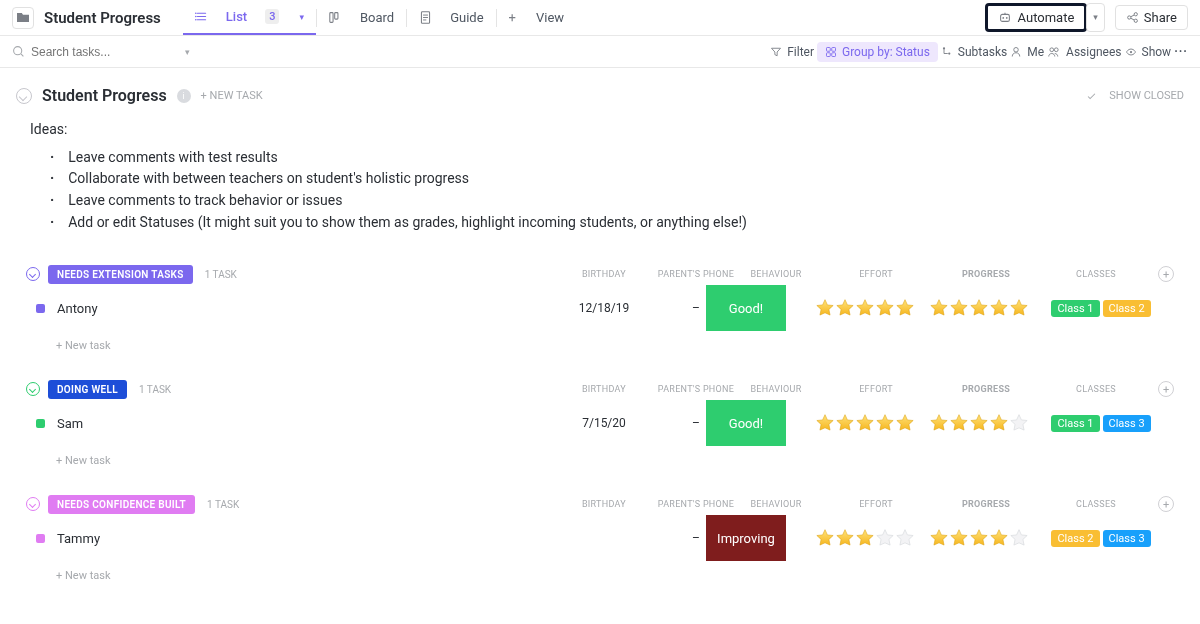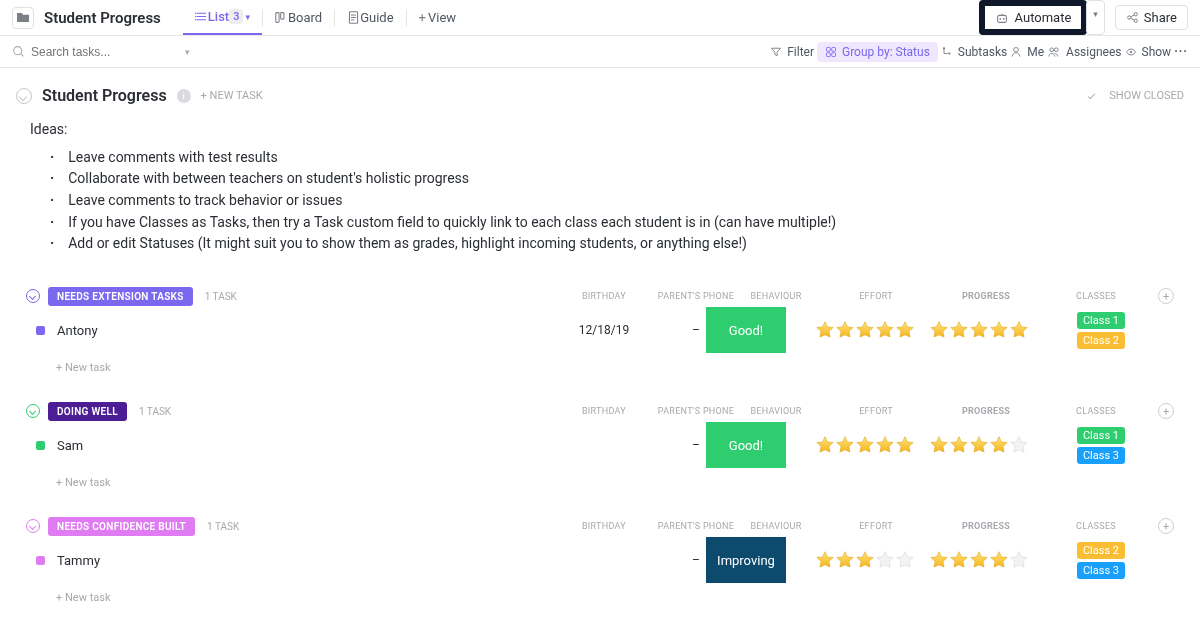--- a/index.html
+++ b/index.html
@@ -4,27 +4,27 @@
 <style>
   * { box-sizing: border-box; margin: 0; padding: 0; }
   body { font-family: -apple-system, BlinkMacSystemFont, "Segoe UI", Roboto, sans-serif; font-size: 13px; color: #2a2e34; background: #fff; width: 1200px; }
   
   
   .topbar { display: flex; align-items: center; height: 36px; border-bottom: 1px solid #e8e8e8; padding: 0 12px; gap: 10px; }
   .folder-icon-box { width: 22px; height: 22px; border: 1px solid #e1e1e1; border-radius: 4px; display: flex; align-items: center; justify-content: center; }
   .folder-shape { width: 12px; height: 9px; background: #7b7f86; clip-path: polygon(0 0, 40% 0, 50% 20%, 100% 20%, 100% 100%, 0 100%); }
   .page-title { font-size: 15px; font-weight: 600; margin-right: 12px; }
   .view-tabs { display: flex; align-items: center; gap: 0; height: 100%; }
-  .view-tab { display: flex; align-items: center; gap: 0; padding: 0 12px; height: 100%; color: #4f5762; cursor: pointer; font-size: 13px; }
+  .view-tab { display: flex; align-items: center; gap: 18px; padding: 0 12px; height: 100%; color: #4f5762; cursor: pointer; font-size: 13px; }
   .view-tab.active { color: #7b68ee; border-bottom: 2px solid #7b68ee; font-weight: 500; }
   .list-count { background: #eee; border-radius: 3px; padding: 1px 4px; font-size: 11px; color: #7b68ee; }
   .vt-icon { width: 13px; height: 13px; }
   .tab-sep { width: 1px; height: 18px; background: #e4e4e4; }
   .spacer { flex: 1; }
-  .automate-btn { display: flex; align-items: center; gap: 6px; border: 6px solid #0f172a; border-radius: 4px; padding: 4px 10px; cursor: pointer; }
+  .automate-btn { display: flex; align-items: flex-start; gap: 6px; border: 3px solid #0f172a; border-radius: 4px; padding: 4px 10px; cursor: pointer; }
   .share-btn { display: flex; align-items: center; gap: 5px; border: 1px solid #e1e1e1; border-radius: 4px; padding: 4px 10px; cursor: pointer; }
   .chev-box { border: 1px solid #e1e1e1; border-radius: 4px; padding: 4px 6px; cursor: pointer; margin-left: -1px;}
   
   
   .controlbar { display: flex; align-items: center; height: 32px; border-bottom: 1px solid #e8e8e8; padding: 0 12px; gap: 3px; font-size: 12px; color: #4f5762; }
   .search-wrap { display: flex; align-items: center; gap: 6px; color: #a6a9ad; flex: 0 0 170px; }
   .search-inp { border: none; outline: none; font-size: 12px; width: 110px; }
   .ctrl-item { display: flex; align-items: center; gap: 5px; cursor: pointer; }
   .groupby { background: #eee7fd; color: #7b68ee; border-radius: 4px; padding: 3px 8px; }
   .ellipsis { font-weight: bold; letter-spacing: 1px; }
@@ -55,21 +55,21 @@
   
   .task-row { height: 46px; background: #fff; display: flex; align-items: center; position: relative; border-radius: 4px; margin-left: 0; }
   .task-sq { width: 9px; height: 9px; border-radius: 2px; margin: 0 12px 0 20px; }
   .task-name { font-size: 13px; flex: 0 0 auto; }
   .cell { position: absolute; display:flex; align-items:center; justify-content:center; height:46px; font-size:12px; }
   .c-birthday { left: 548px; width: 80px; }
   .c-phone    { left: 640px; width: 80px; }
   .c-behaviour{ left: 690px; width: 80px; }
   .c-effort   { left: 794px; width: 110px; }
   .c-progress { left: 908px; width: 110px; }
-  .c-classes  { left: 1030px; width: 110px; flex-direction: column; gap: 3px; }
+  .c-classes  { left: 1030px; width: 110px; flex-direction: row; gap: 3px; }
   
   .behaviour-chip { color:#fff; display:flex; align-items:center; justify-content:center; width:100%; height:46px; font-size:13px; }
   .stars { display:flex; gap:0; }
   .star { width:20px; height:20px; }
   .star svg { width:20px; height:20px; }
   .class-chip { padding:2px 6px; border-radius:3px; color:#fff; font-size:11px; }
   .newtask-row { font-size:11px; color:#a6a9ad; padding:8px 0 0 40px; cursor:pointer; }
   
   
   .ch-birthday { left: 548px; width:80px; }
@@ -234,21 +234,20 @@
       <span>SHOW CLOSED</span>
     </div>
   </div>
 
   <div class="ideas">
     <div class="ideas-title">Ideas:</div>
     <ul id="ideas-list">
         <li>Leave comments with test results</li>
         <li>Collaborate with between teachers on student's holistic progress</li>
         <li>Leave comments to track behavior or issues</li>
-        <li>If you have Classes as Tasks, then try a Task custom field to quickly link to each class each student is in (can have multiple!)</li>
         <li>Add or edit Statuses (It might suit you to show them as grades, highlight incoming students, or anything else!)</li>
       </ul>
   </div>
 
   <div id="groups-container">
       <div class="status-group">
     <div class="group-header" style="padding-left:10px">
       <span class="group-collapse" style="border-color: rgb(123, 104, 238); color: rgb(123, 104, 238);"></span>
       <span class="status-pill" style="background:#7b68ee">NEEDS EXTENSION TASKS</span>
       <span class="task-count">1 TASK</span>
@@ -310,34 +309,35 @@
       <span class="cell c-classes">
             <span class="class-chip" style="background:#2ecd6f">Class 1</span>
             <span class="class-chip" style="background:#f9be33">Class 2</span>
           </span>
         </div>
         <div class="newtask-row">+ New task</div>
       </div>
       <div class="status-group">
     <div class="group-header" style="padding-left:10px">
       <span class="group-collapse" style="border-color: rgb(46, 205, 111); color: rgb(46, 205, 111);"></span>
-      <span class="status-pill" style="background:#4c1d95">DOING WELL</span>
+      <span class="status-pill" style="background:#1d4ed8">DOING WELL</span>
       <span class="task-count">1 TASK</span>
 
     <span class="col-head ch-birthday">BIRTHDAY</span>
     <span class="col-head ch-phone">PARENT'S PHONE</span>
     <span class="col-head ch-behaviour">BEHAVIOUR</span>
     <span class="col-head ch-effort">EFFORT</span>
     <span class="col-head ch-progress">PROGRESS</span>
     <span class="col-head ch-classes">CLASSES</span>
     <span class="add-col">+</span>
     </div>
         <div class="task-row">
       <span class="task-sq" style="background:#2ecd6f"></span>
       <span class="task-name">Sam</span>
+      <span class="cell c-birthday">7/15/20</span>
       <span class="cell c-phone">–</span>
       <span class="cell c-behaviour">
             <span class="behaviour-chip" style="background:#2ecd6f">Good!</span>
           </span>
       <span class="cell c-effort">
             <span class="stars">
               <span class="star"><svg>
                   <use href="#star-full"></use>
                 </svg></span>
               <span class="star"><svg>
@@ -392,21 +392,21 @@
     <span class="col-head ch-effort">EFFORT</span>
     <span class="col-head ch-progress">PROGRESS</span>
     <span class="col-head ch-classes">CLASSES</span>
     <span class="add-col">+</span>
     </div>
         <div class="task-row">
       <span class="task-sq" style="background:#e07cf2"></span>
       <span class="task-name">Tammy</span>
       <span class="cell c-phone">–</span>
       <span class="cell c-behaviour">
-            <span class="behaviour-chip" style="background:#0c4a6e">Improving</span>
+            <span class="behaviour-chip" style="background:#7f1d1d">Improving</span>
           </span>
       <span class="cell c-effort">
             <span class="stars">
               <span class="star"><svg>
                   <use href="#star-full"></use>
                 </svg></span>
               <span class="star"><svg>
                   <use href="#star-full"></use>
                 </svg></span>
               <span class="star"><svg>

